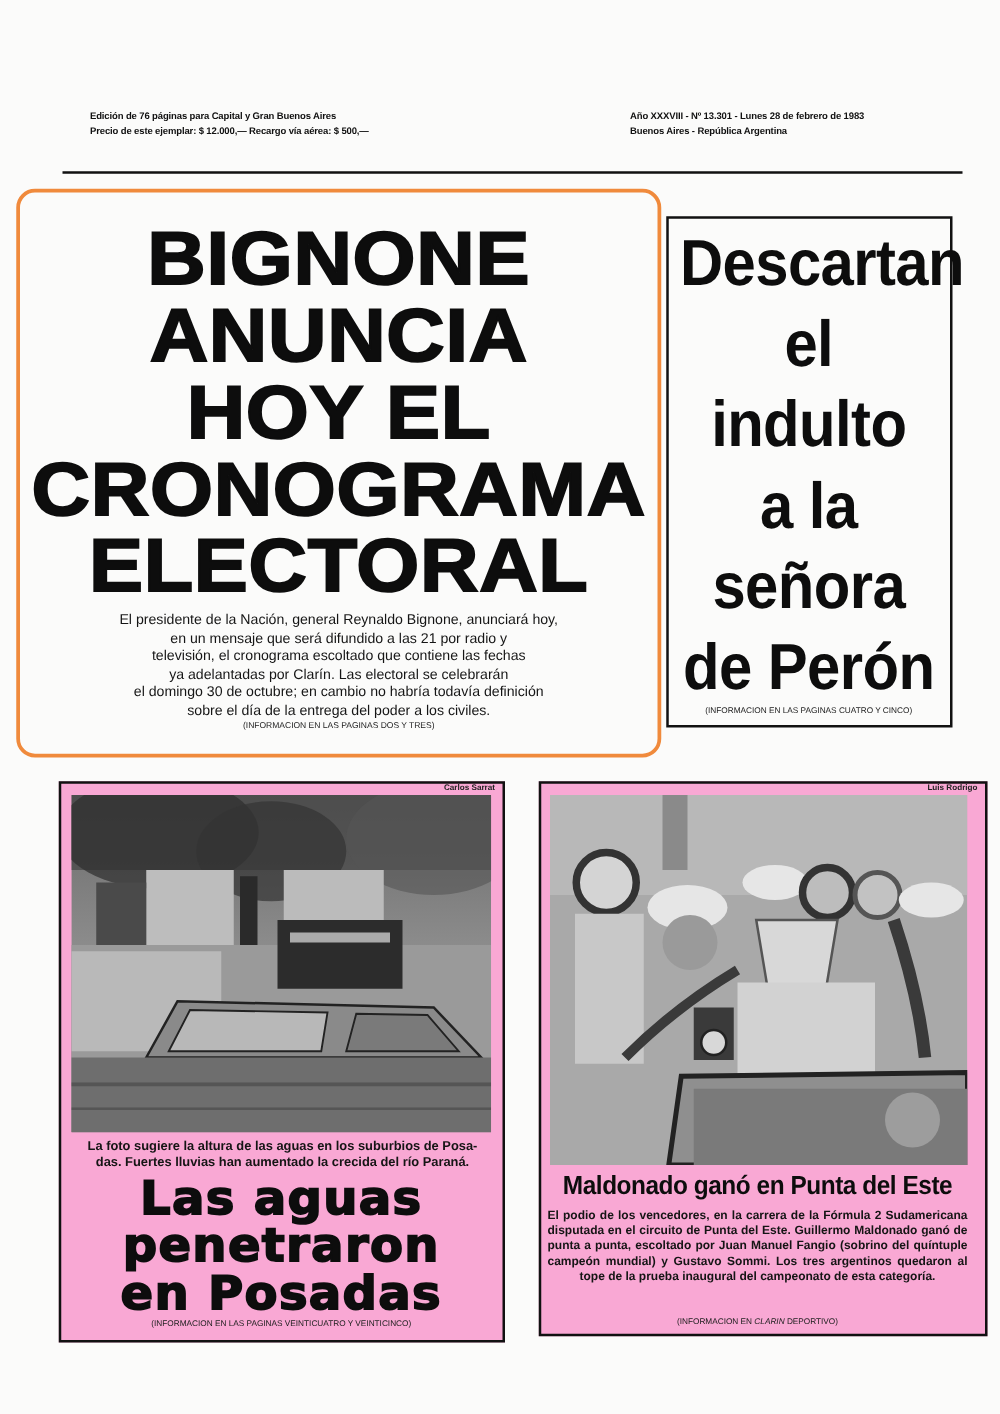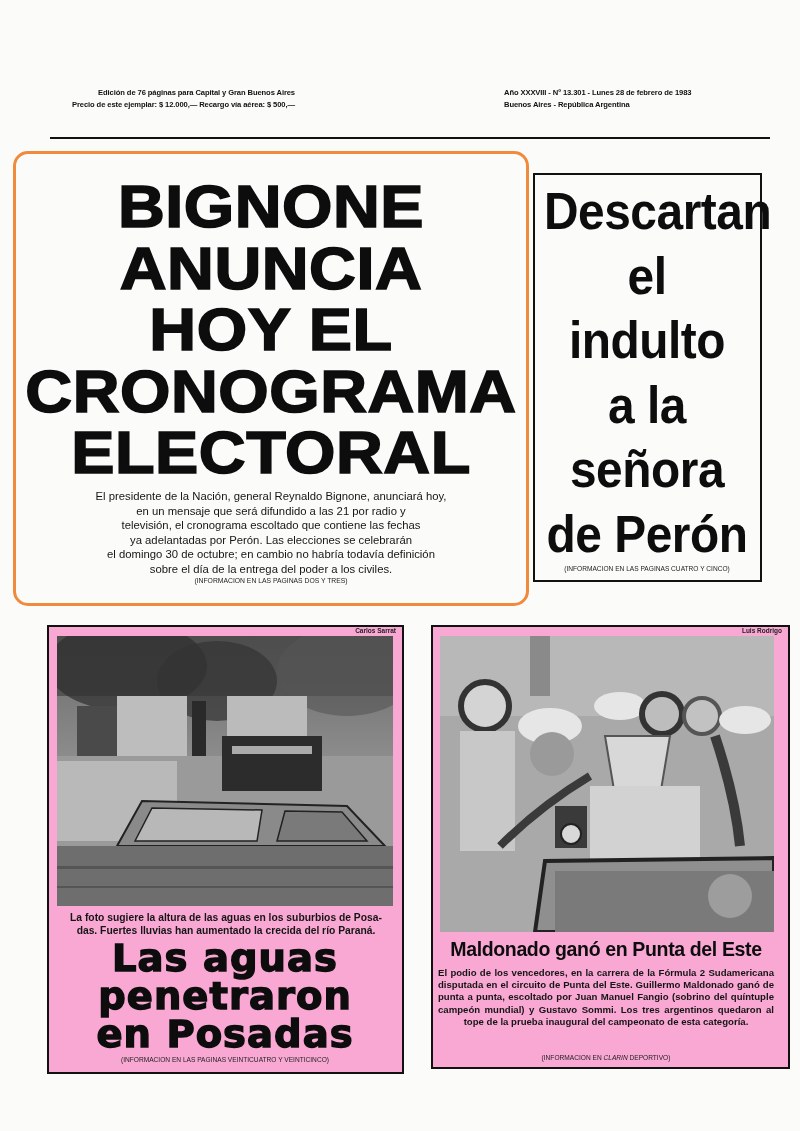--- a/index.html
+++ b/index.html
@@ -1,21 +1,21 @@
 <!DOCTYPE html>
 <html><head>
 <meta charset="utf-8">
 <style>
   * { box-sizing: border-box; margin: 0; padding: 0; }
   html, body { width: 800px; height: 1131px; background: #fbfbfa; overflow: hidden; }
   body { position: relative; font-family: "Liberation Sans", sans-serif; color: #111; }
 
   
   .masthead { position: absolute; left: 0; top: 0; width: 800px; height: 140px; }
-  .mh-left { position: absolute; right: 505px; top: 87px; text-align: right; font-size: 7.6px; font-weight: bold; line-height: 12px; letter-spacing: -0.1px; white-space: nowrap; }
+  .mh-left { position: absolute; right: 505px; top: 87px; font-size: 7.6px; font-weight: bold; line-height: 12px; letter-spacing: -0.1px; white-space: nowrap; }
   .mh-right { position: absolute; left: 504px; top: 87px; font-size: 7.6px; font-weight: bold; line-height: 12px; letter-spacing: -0.1px; white-space: nowrap; }
   .logo-wrap { position: absolute; left: 300px; top: 20px; width: 210px; height: 112px; }
   .logo-tag { position: absolute; left: 62px; top: 4px; font-size: 8px; color: #222; }
   .logo-word { position: absolute; left: 3px; top: 2px; font-family: "DejaVu Serif", serif; font-weight: bold; font-size: 66px; letter-spacing: -3px; transform: scaleX(0.86); transform-origin: left top; color: #111; }
   .logo-figure { position: absolute; left: 150px; top: 4px; width: 58px; height: 88px; }
   .ribbon { position: absolute; left: 10px; top: 90px; width: 196px; height: 17px; border: 1.3px solid #111; border-radius: 3px; background: #fff; display: flex; align-items: center; justify-content: space-between; font-size: 5px; padding: 0 5px; font-style: italic; }
   .ribbon span { white-space: nowrap; }
   .ribbon .mid { border-left: 1px solid #111; border-right: 1px solid #111; padding: 0 3px; }
   .mast-rule { position: absolute; left: 50px; top: 137px; width: 720px; height: 2px; background: #111; }
 
@@ -72,21 +72,21 @@
     <div>BIGNONE</div>
     <div>ANUNCIA</div>
     <div>HOY EL</div>
     <div>CRONOGRAMA</div>
     <div>ELECTORAL</div>
   </h1>
   <div class="lead-body">
     <div>El presidente de la Nación, general Reynaldo Bignone, anunciará hoy,</div>
     <div>en un mensaje que será difundido a las 21 por radio y</div>
     <div>televisión, el cronograma escoltado que contiene las fechas</div>
-    <div>ya adelantadas por Perón. Las elecciones se celebrarán</div>
+    <div>ya adelantadas por Clarín. Las electoral se celebrarán</div>
     <div>el domingo 30 de octubre; en cambio no habría todavía definición</div>
     <div>sobre el día de la entrega del poder a los civiles.</div>
   </div>
   <div class="lead-ref">(INFORMACION EN LAS PAGINAS DOS Y TRES)</div>
 </article>
 
 <article class="side">
   <h2 class="side-head">
     <div>Descartan</div>
     <div>el</div>

